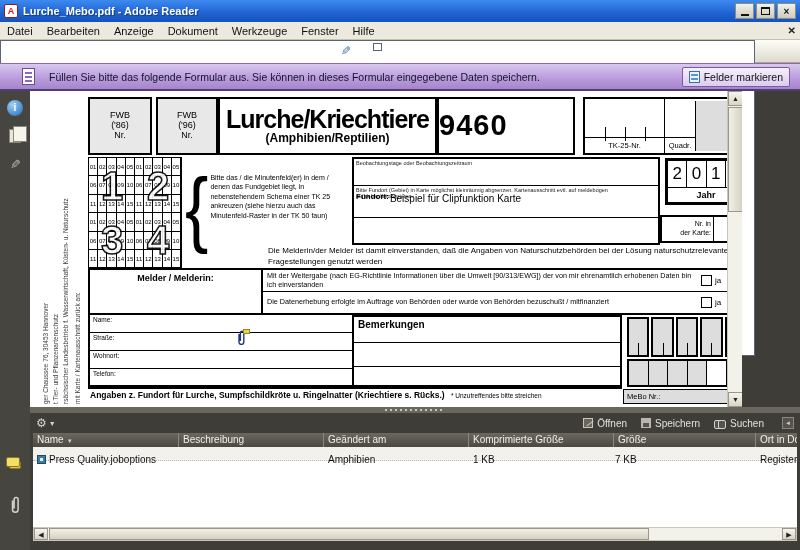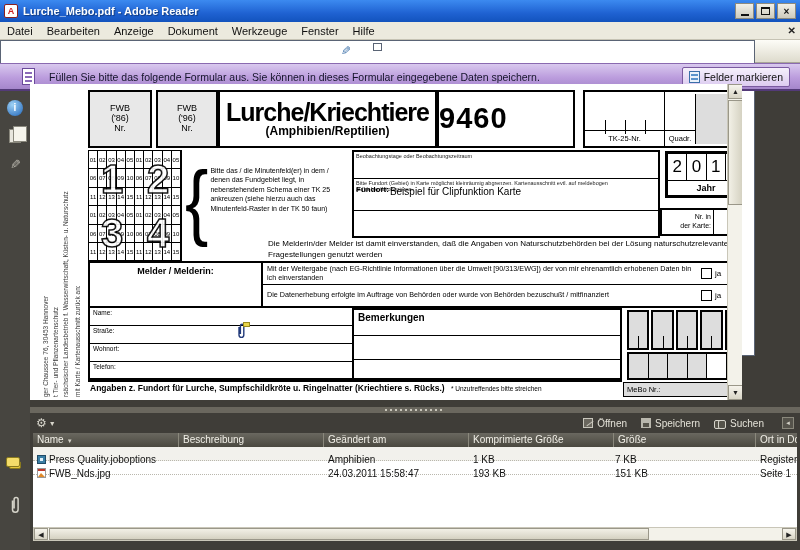--- a/index.html
+++ b/index.html
@@ -79,21 +79,21 @@
     color:#fff; font-size:10px; font-weight:bold; text-align:center; line-height:16px; }
   .pages-ic { width:12px; height:14px; background:#e8e6de; border:1px solid #8a887d; position:relative; }
   .pages-ic::after { content:""; position:absolute; left:3px; top:-4px; width:12px; height:14px; background:#f6f4ec; border:1px solid #8a887d; }
   .sig-ic { font-size:13px; color:#b9b7ad; transform:scaleX(-1); }
   .side-bottom { position:absolute; left:0; bottom:28px; width:30px; }
   .bubble { width:12px; height:8px; background:#e8c93e; border:1px solid #8a7a1e; border-radius:2px; position:relative; margin:0 auto; }
   .bubble::after { content:""; position:absolute; left:-4px; top:-5px; width:12px; height:8px; background:#f5dd6a; border:1px solid #8a7a1e; border-radius:2px; }
   .clip-slot { margin-top:18px; display:flex; justify-content:center; }
 
   
-  .docarea { position:absolute; left:30px; top:84px; width:712px; height:316px; background:#f9a8d4; overflow:hidden; }
+  .docarea { position:absolute; left:30px; top:91px; width:712px; height:316px; background:#f9a8d4; overflow:hidden; }
   .page { position:absolute; left:0; top:0; width:755px; height:316px; background:#fff; color:#000; }
 
   .margin-line { position:absolute; transform:rotate(-90deg); transform-origin:0 0; font-size:6.5px; color:#3a3a3a; white-space:nowrap; top:313px; }
   .ml0 { left:44px; } .ml1 { left:32px; } .ml2 { left:22px; } .ml3 { left:12px; }
 
   .fbox { position:absolute; border:2px solid #000; background:#fff; }
   .fwb { left:58px; width:64px; top:6px; height:58px; text-align:center; font-size:9px; line-height:1.1; padding-top:12px; background:#e8e8e8; }
   .fwb.f96 { left:126px; width:62px; }
   .main-title-box { left:188px; width:219px; top:6px; height:58px; text-align:center; }
   .main-title { font-size:25px; font-weight:bold; letter-spacing:-1px; margin-top:6px; }
@@ -596,41 +596,20 @@
             <div class="acell c3">
               <span>1 KB</span>
             </div>
             <div class="acell c4">
               <span>7 KB</span>
             </div>
             <div class="acell c5">
               <span>Registerkart</span>
             </div>
           </div>
-          <div class="arow">
-            <div class="acell c0">
-              <span class="image-file-icon"></span>
-              <span>FWB_Nds.jpg</span>
-            </div>
-            <div class="acell c1">
-              <span></span>
-            </div>
-            <div class="acell c2">
-              <span>24.03.2011 15:58:47</span>
-            </div>
-            <div class="acell c3">
-              <span>193 KB</span>
-            </div>
-            <div class="acell c4">
-              <span>151 KB</span>
-            </div>
-            <div class="acell c5">
-              <span>Seite 1</span>
-            </div>
-          </div>
         </div>
     </div>
     <div class="hscroll">
       <div class="hbtn left">◀</div>
       <div class="hthumb"></div>
       <div class="hbtn right">▶</div>
     </div>
   </div>
 </div>
 

